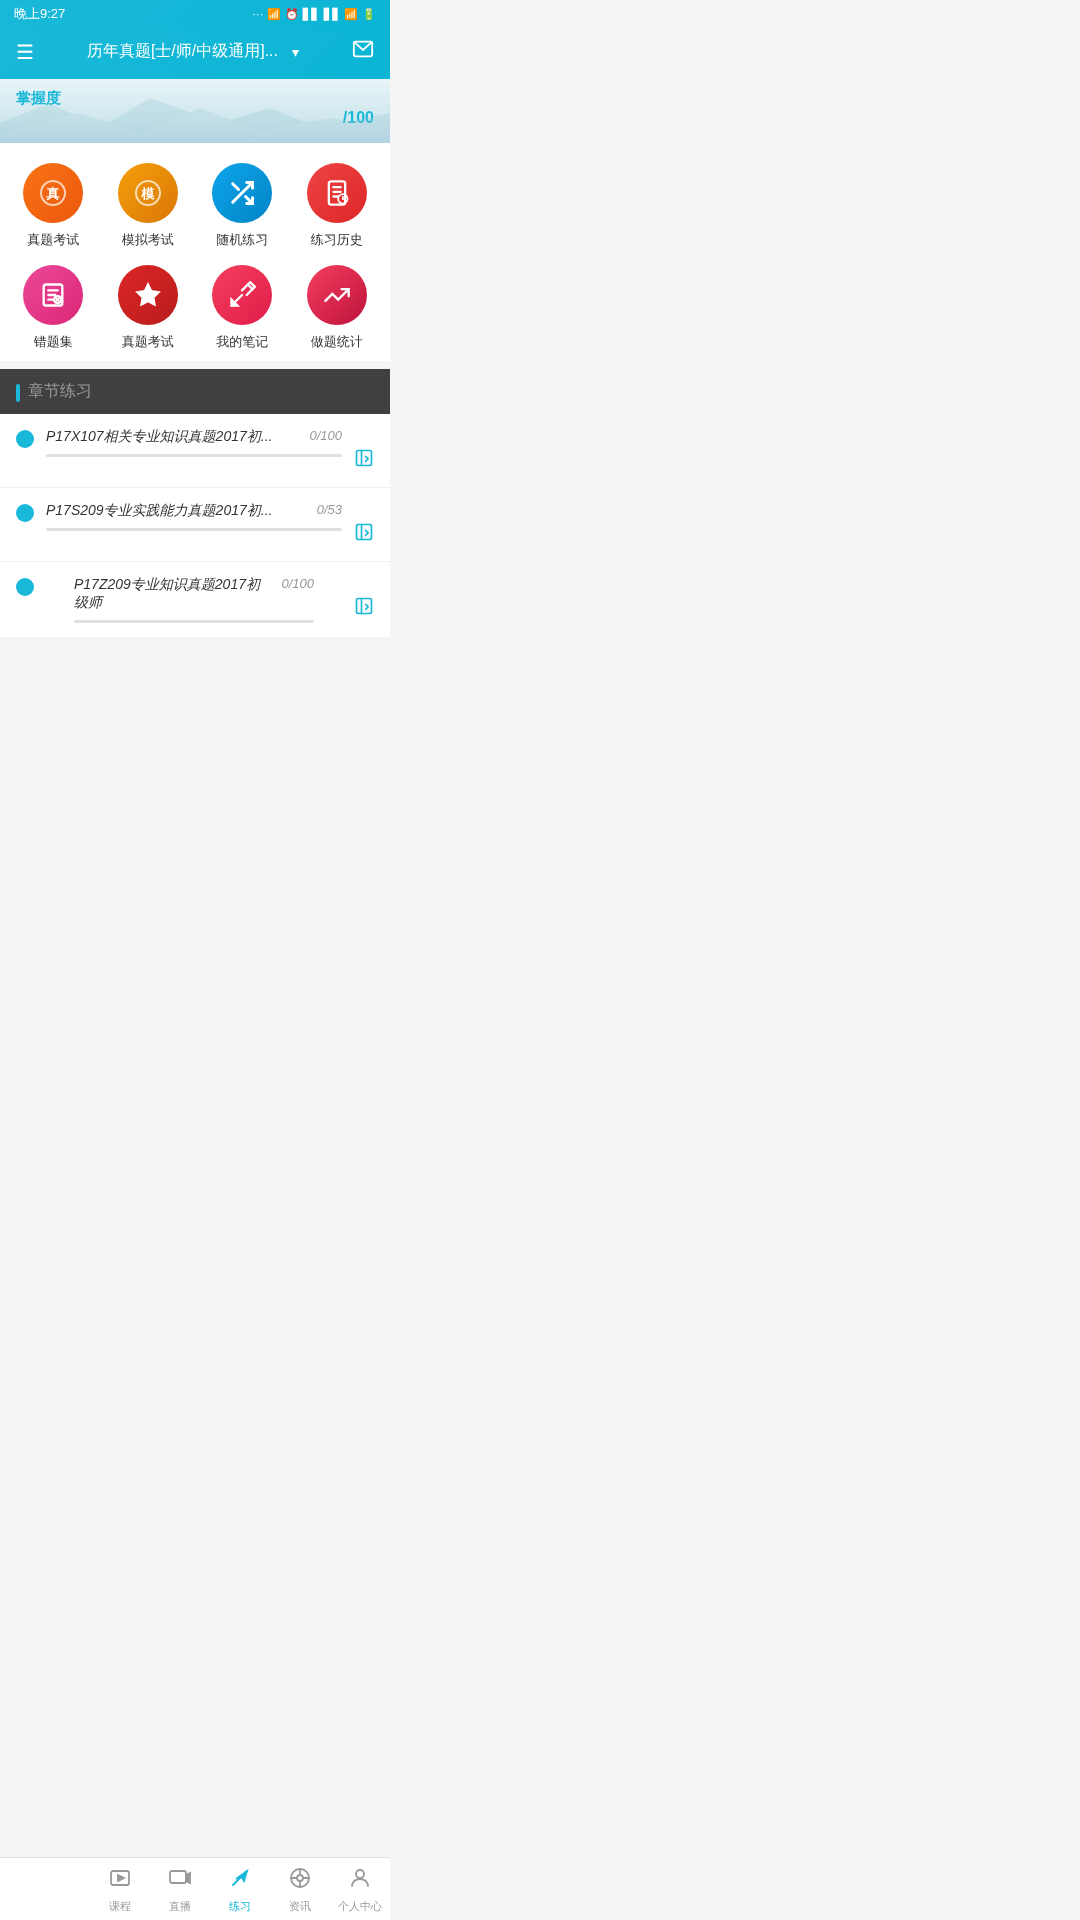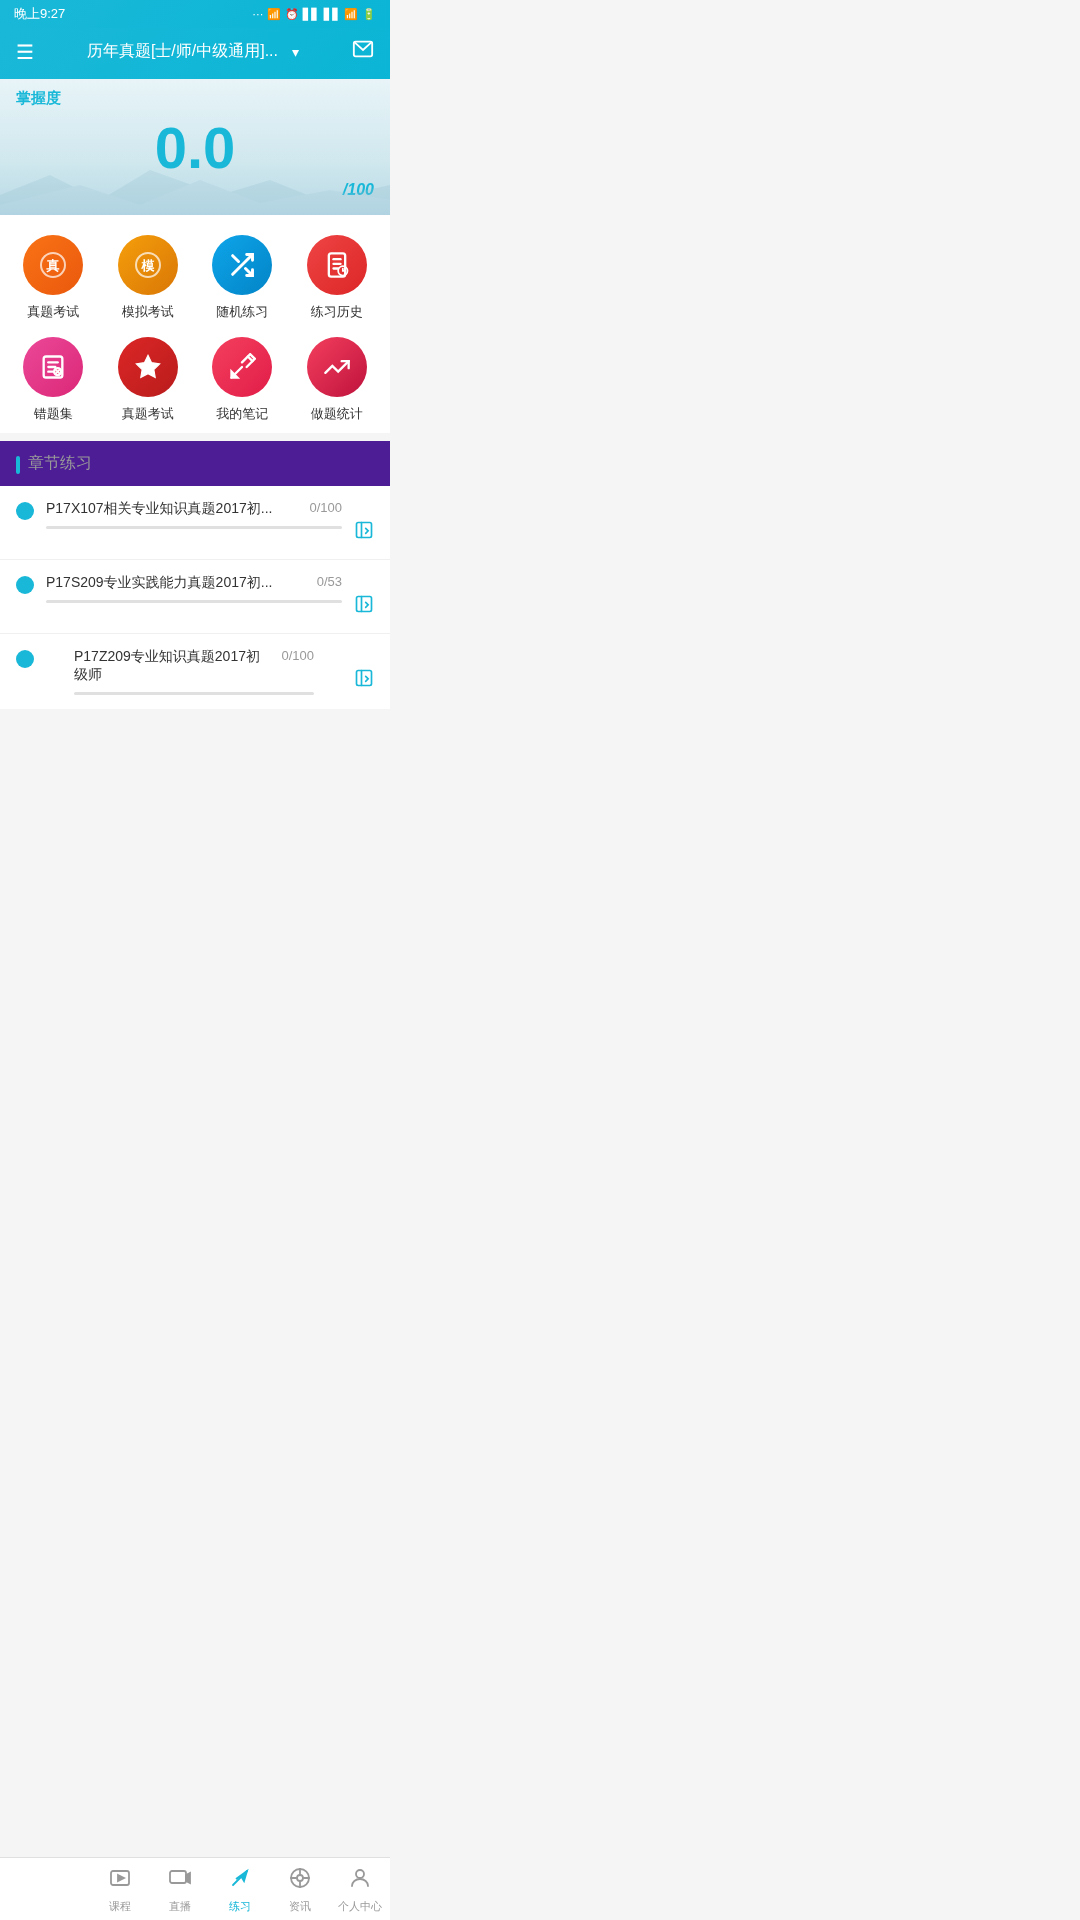--- a/index.html
+++ b/index.html
@@ -77,21 +77,20 @@
       font-weight: bold;
       color: #1ab8d8;
       line-height: 1;
       padding: 10px 0 4px;
     }
     .mastery-max {
       text-align: right;
       color: #1ab8d8;
       font-size: 16px;
       font-weight: 600;
-      font-style: italic;
     }
     
     .mountain-bg {
       position: absolute;
       bottom: 0;
       left: 0;
       width: 100%;
       height: 50px;
       opacity: 0.25;
     }
@@ -132,21 +131,21 @@
     .icon-yellow { background: linear-gradient(135deg, #f59e0b, #d97706); }
     .icon-blue { background: linear-gradient(135deg, #0ea5e9, #0284c7); }
     .icon-red-orange { background: linear-gradient(135deg, #ef4444, #dc2626); }
     .icon-pink { background: linear-gradient(135deg, #ec4899, #db2777); }
     .icon-dark-red { background: linear-gradient(135deg, #dc2626, #b91c1c); }
     .icon-light-red { background: linear-gradient(135deg, #f43f5e, #e11d48); }
     .icon-red-pink { background: linear-gradient(135deg, #f43f5e, #be123c); }
 
     
     .chapter-header {
-      background: #4c1d95;
+      background: #404040;
       padding: 12px 16px;
       display: flex;
       align-items: flex-end;
       gap: 8px;
       margin-top: 8px;
     }
     .chapter-bar {
       width: 4px;
       height: 18px;
       background: #1ab8d8;
@@ -159,20 +158,21 @@
 
     
     .list-item {
       background: white;
       padding: 14px 16px;
       display: flex;
       align-items: flex-start;
       gap: 12px;
       border-bottom: 1px solid #f0f0f0;
       cursor: pointer;
+      font-style: italic;
     }
     .list-dot {
       width: 18px;
       height: 18px;
       border-radius: 50%;
       background: #1ab8d8;
       flex-shrink: 0;
       margin-top: 2px;
     }
     .list-content {
@@ -273,21 +273,20 @@
       <rect x="2" y="4" width="20" height="16" rx="2"></rect>
       <polyline points="2,4 12,13 22,4"></polyline>
     </svg>
   </span>
 </div>
 
 <div class="main-content">
 
   <div class="mastery-section">
     <div class="mastery-label">掌握度</div>
-    <div class="mastery-score">0.0</div>
     <div class="mastery-max">/100</div>
 
     <svg class="mountain-bg" viewBox="0 0 390 50" preserveAspectRatio="none">
       <path d="M0,50 L0,30 L50,10 L100,35 L150,5 L220,30 L270,15 L320,35 L390,20 L390,50 Z" fill="#90c0d0"></path>
       <path d="M0,50 L0,40 L80,20 L140,40 L200,15 L260,38 L330,25 L390,35 L390,50 Z" fill="#a0c8d8"></path>
     </svg>
   </div>
 
   <div class="menu-grid">
 

